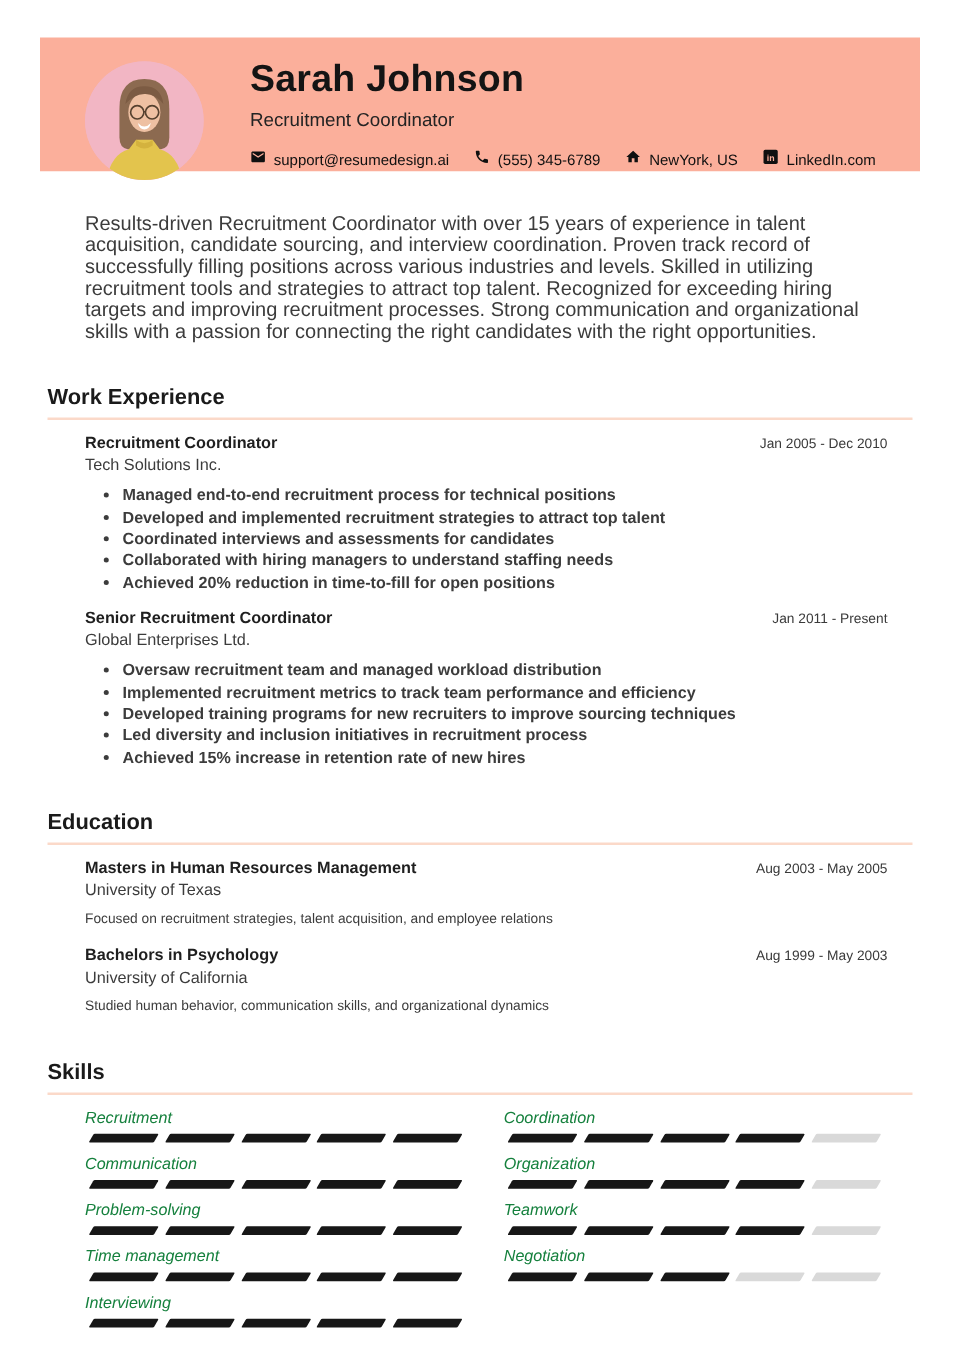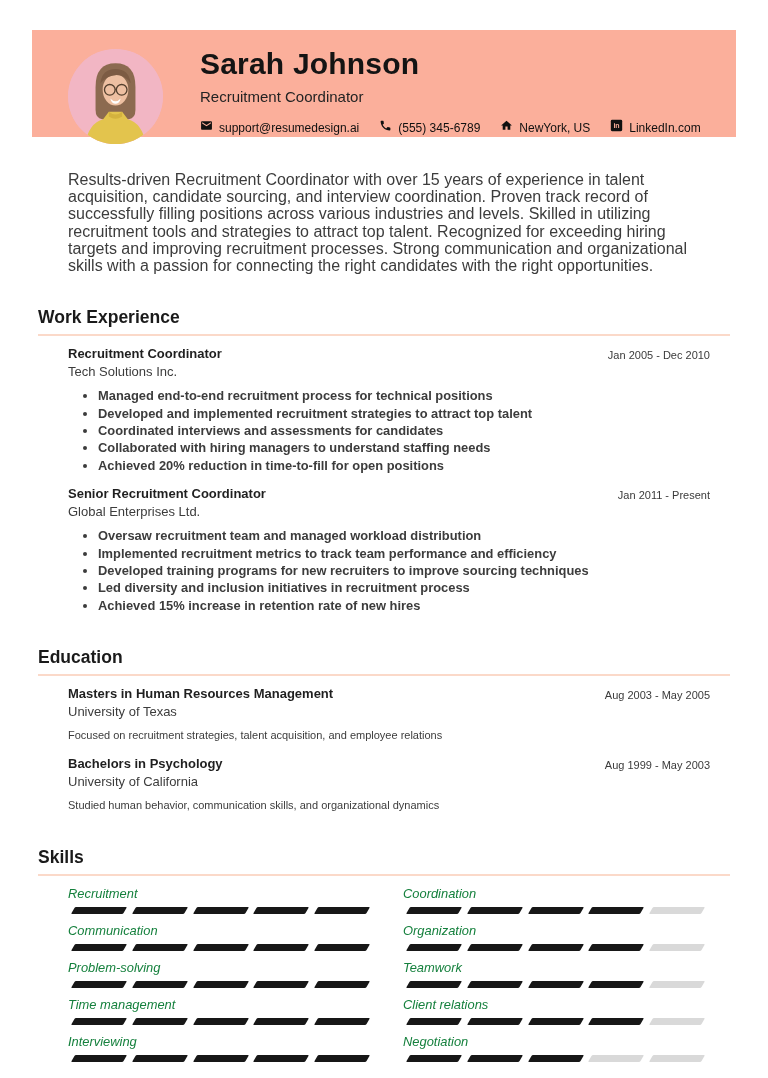--- a/index.html
+++ b/index.html
@@ -239,43 +239,33 @@
         <div class="skill-label">Time management</div>
         <div class="skill-bar">
           <span class="seg"></span>
           <span class="seg"></span>
           <span class="seg"></span>
           <span class="seg"></span>
           <span class="seg"></span>
         </div>
       </div>
       <div class="skill">
-        <div class="skill-label">Client relations</div>
-        <div class="skill-bar">
-          <span class="seg"></span>
-          <span class="seg"></span>
-          <span class="seg"></span>
-          <span class="seg"></span>
+        <div class="skill-label">Negotiation</div>
+        <div class="skill-bar">
+          <span class="seg"></span>
+          <span class="seg"></span>
+          <span class="seg"></span>
+          <span class="seg empty"></span>
           <span class="seg empty"></span>
         </div>
       </div>
       <div class="skill">
         <div class="skill-label">Interviewing</div>
         <div class="skill-bar">
           <span class="seg"></span>
           <span class="seg"></span>
           <span class="seg"></span>
           <span class="seg"></span>
           <span class="seg"></span>
-        </div>
-      </div>
-      <div class="skill">
-        <div class="skill-label">Negotiation</div>
-        <div class="skill-bar">
-          <span class="seg"></span>
-          <span class="seg"></span>
-          <span class="seg"></span>
-          <span class="seg empty"></span>
-          <span class="seg empty"></span>
         </div>
       </div>
     </div>
 </section>
 
 </body></html>

